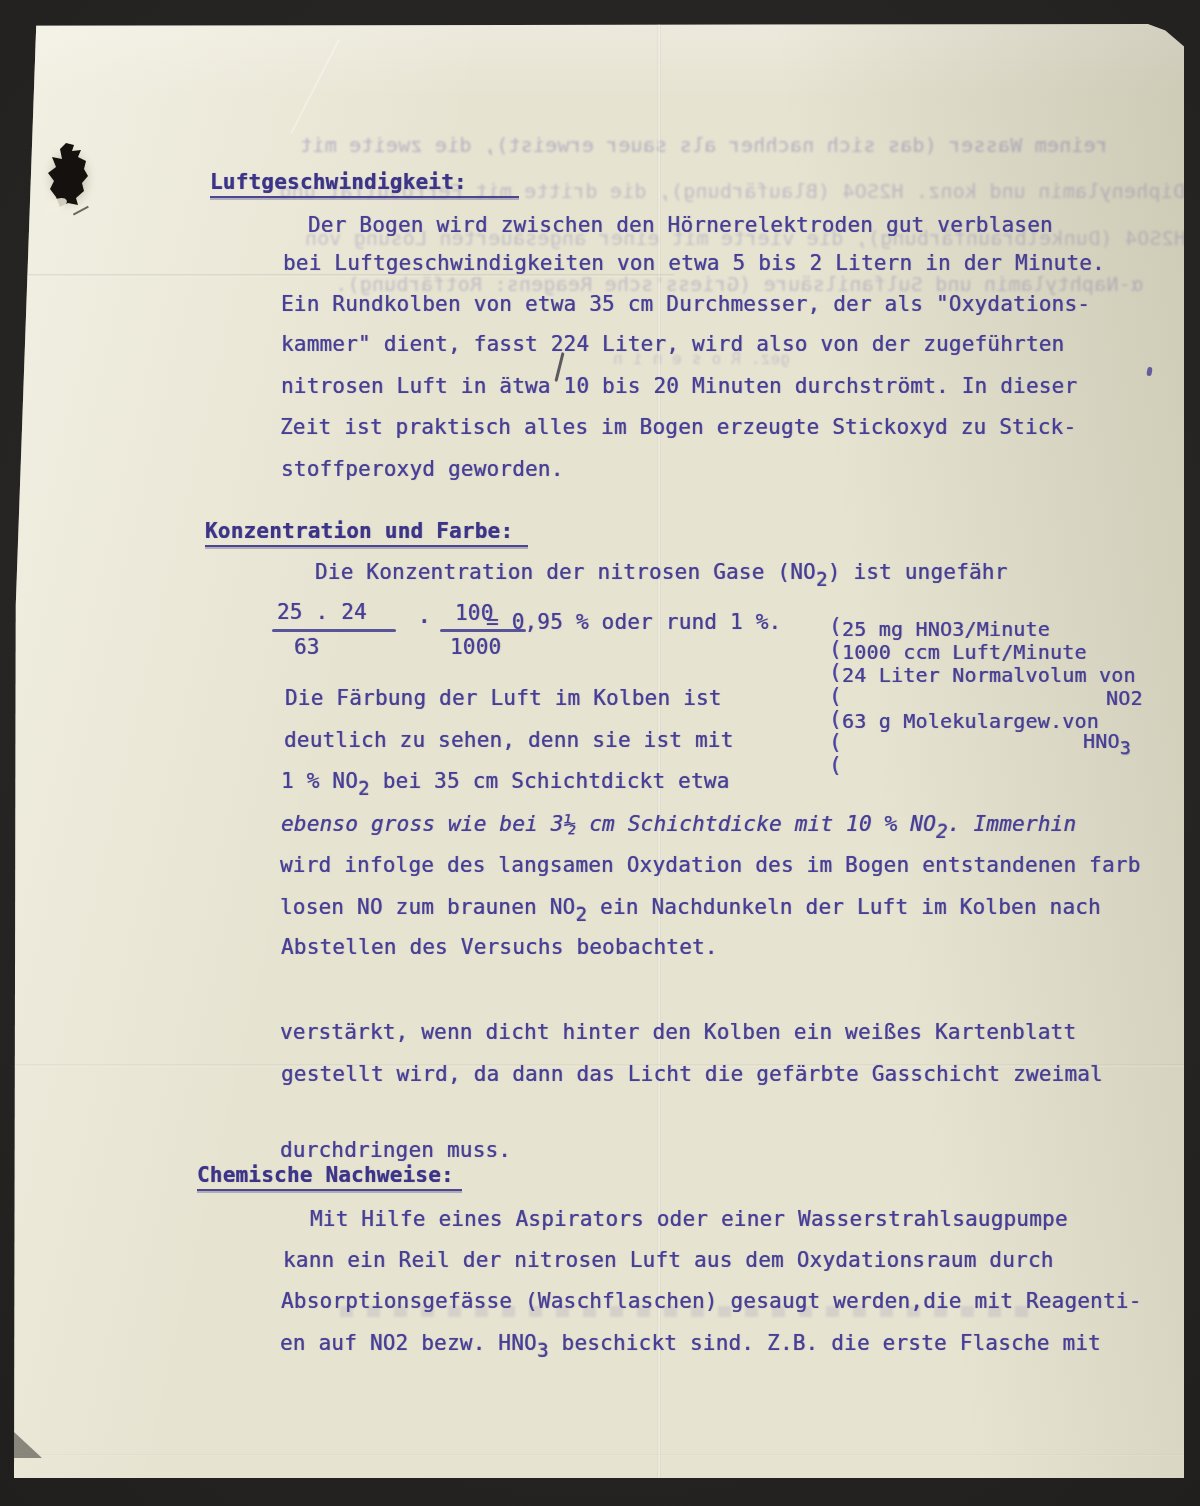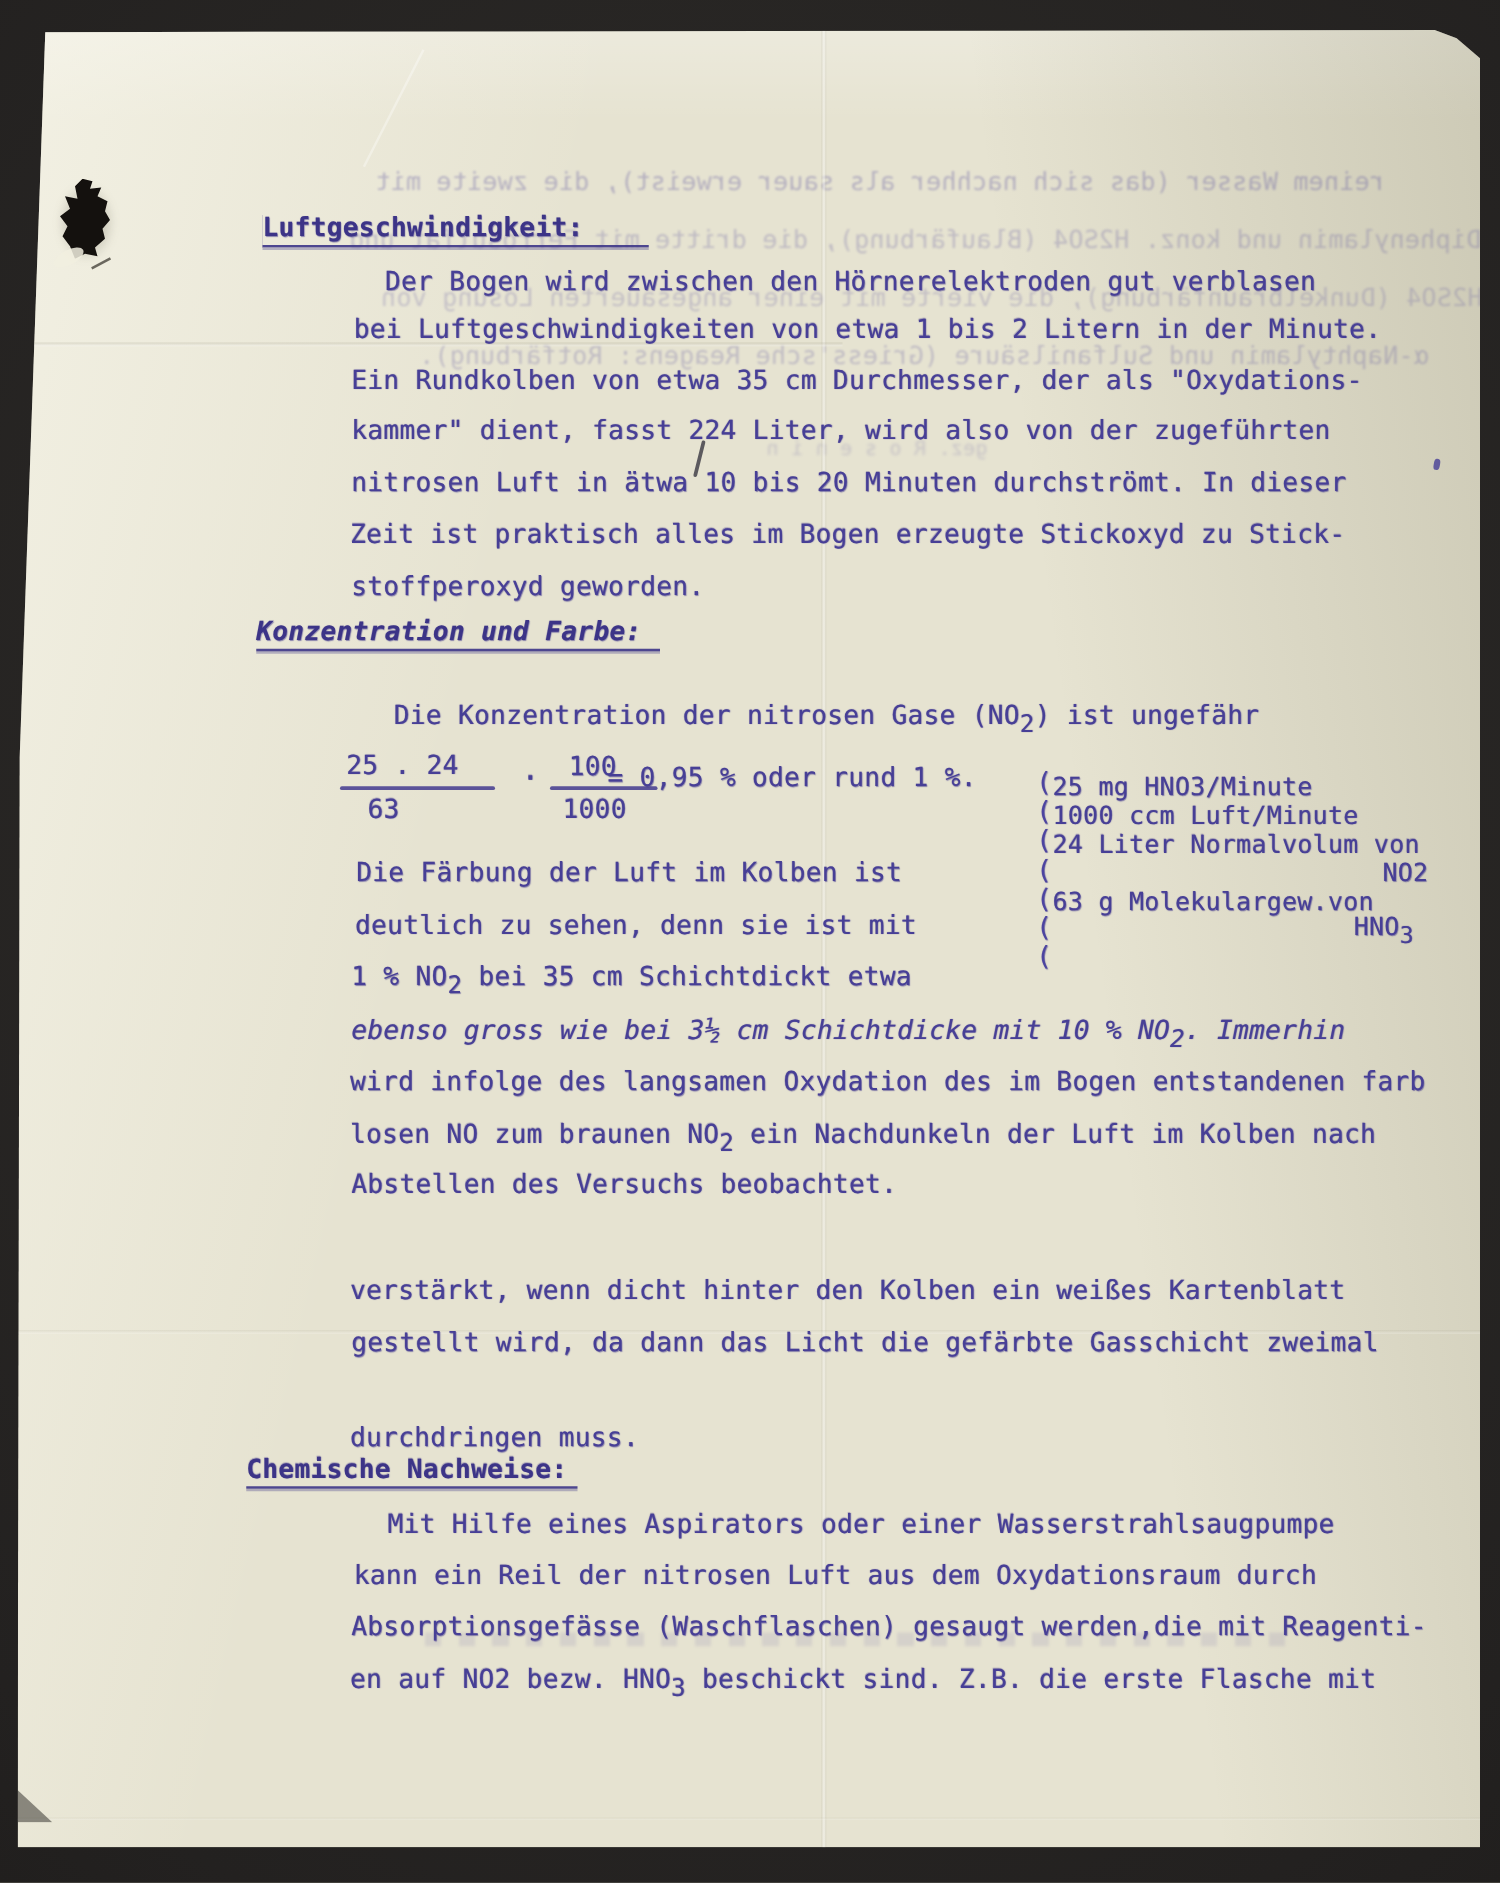--- a/index.html
+++ b/index.html
@@ -58,30 +58,30 @@
     <div class="crease" style="left:300px;top:10px;width:1.5px;height:105px;background:rgba(255,255,255,.35);transform:rotate(27deg);"></div>
     <div class="crease" style="left:0;top:1408px;width:28px;height:26px;background:rgba(40,38,34,.5);clip-path:polygon(0 100%, 100% 100%, 0 0);"></div>
 
     <div class="hole-shadow"></div>
     <div class="hole"></div>
     <div class="hole-flap"></div>
     <div class="tear-line"></div>
 
     <div class="tw h pr52" style="left:196px;top:146px;">Luftgeschwindigkeit:</div>
     <div class="tw" style="left:294px;top:189px;">Der Bogen wird zwischen den Hörnerelektroden gut verblasen</div>
-    <div class="tw" style="left:269px;top:227px;">bei Luftgeschwindigkeiten von etwa 1 bis 2 Litern in der Minute.</div>
+    <div class="tw" style="left:269px;top:227px;">bei Luftgeschwindigkeiten von etwa 5 bis 2 Litern in der Minute.</div>
     <div class="tw" style="left:267px;top:268px;">Ein Rundkolben von etwa 35 cm Durchmesser, der als "Oxydations-</div>
     <div class="tw" style="left:267px;top:308px;">kammer" dient, fasst 224 Liter, wird also von der zugeführten</div>
     <div class="tw" style="left:267px;top:350px;">nitrosen Luft in ätwa 10 bis 20 Minuten durchströmt. In dieser</div>
     <div class="tw" style="left:266px;top:391px;">Zeit ist praktisch alles im Bogen erzeugte Stickoxyd zu Stick-</div>
     <div class="tw" style="left:267px;top:433px;">stoffperoxyd geworden.</div>
     <div class="mark" style="left:544px;top:328px;width:3px;height:30px;transform:rotate(14deg);opacity:.85;"></div>
     <div class="mark" style="left:1133px;top:343px;width:5px;height:9px;background:#473f96;border-radius:40%;transform:rotate(10deg);opacity:.8;"></div>
 
-    <div class="tw h pr15" style="left:191px;top:469px;font-style:italic;">Konzentration und Farbe:</div>
+    <div class="tw h pr15" style="left:191px;top:495px;">Konzentration und Farbe:</div>
     <div class="tw" style="left:301px;top:536px;">Die Konzentration der nitrosen Gase (NO<sub>2</sub>) ist ungefähr</div>
 
     <div class="tw" style="left:263px;top:576px;">25 . 24</div>
     <div class="frac-rule" style="left:258px;top:605px;width:124px;"></div>
     <div class="tw" style="left:280px;top:611px;">63</div>
     <div class="tw" style="left:403px;top:584px;font-size:24px;">·</div>
     <div class="tw" style="left:441px;top:577px;">100</div>
     <div class="frac-rule" style="left:426px;top:605px;width:86px;"></div>
     <div class="tw" style="left:436px;top:611px;">1000</div>
     <div class="tw" style="left:472px;top:586px;">= 0,95 % oder rund 1 %.</div>

